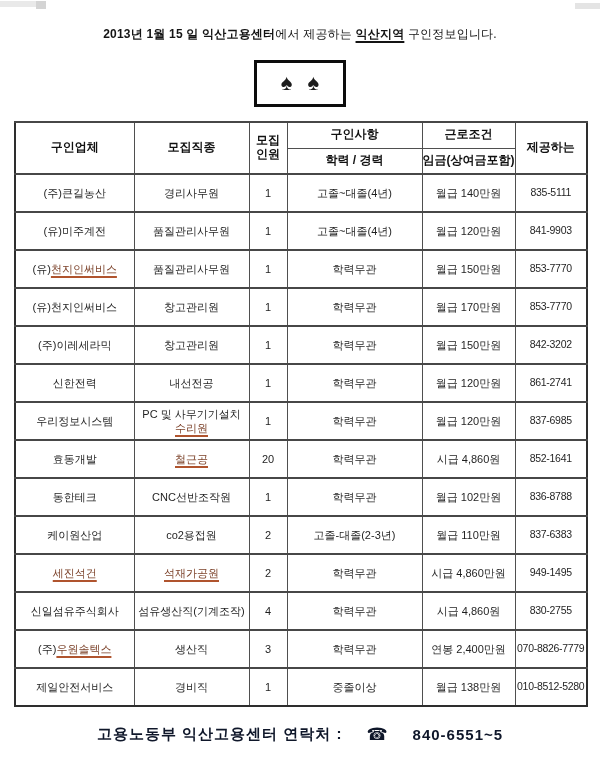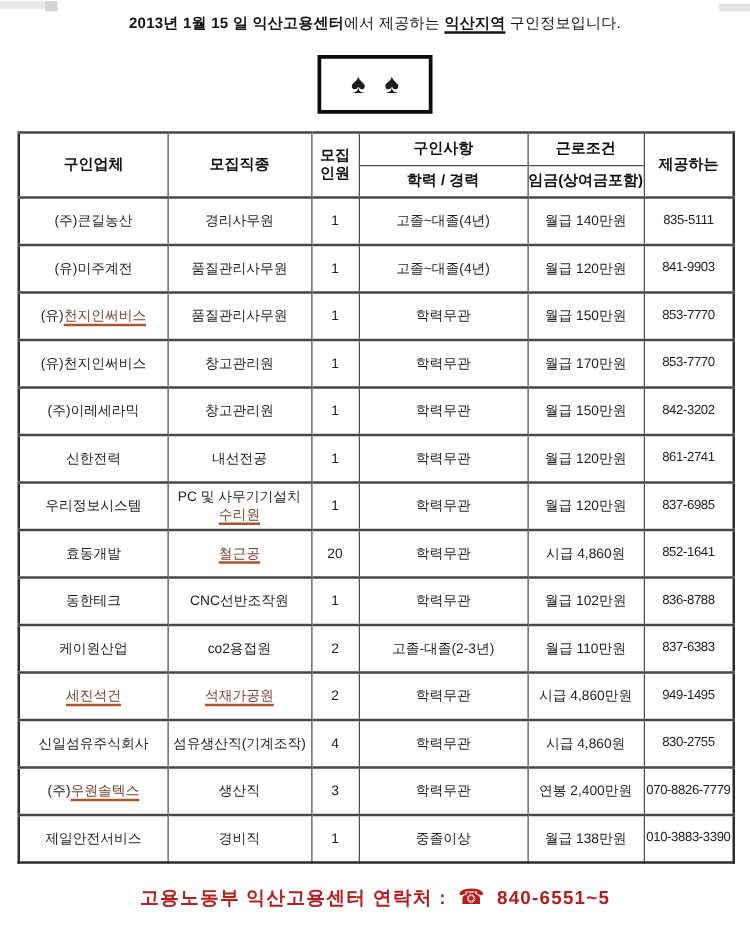--- a/index.html
+++ b/index.html
@@ -12,21 +12,21 @@
     color: var(--ink);
     overflow: hidden;
   }
   
   .artifact { position: absolute; background: #e9e9e9; }
   .artifact.tl { top: 1px; left: 0; width: 44px; height: 6px; }
   .artifact.tl::after { content:""; position:absolute; right:-2px; top:0; width:10px; height:8px; background:#d4d4d4; }
   .artifact.tr { top: 3px; right: 0; width: 25px; height: 6px; background: #e4e4e4; }
 
   .intro {
-    padding-top: 10px;
+    padding-top: 26px;
     text-align: center;
     font-size: 12px;
     letter-spacing: 0.2px;
     color: #141414;
   }
   .intro .b { font-weight: 700; }
   .intro .bu { font-weight: 700; text-decoration: underline; text-underline-offset: 3px; text-decoration-thickness: 1.5px; }
 
   .title-box {
     width: fit-content;
@@ -69,22 +69,22 @@
   .ul {
     color: #7c422a;
     text-decoration: underline;
     text-decoration-color: var(--accent);
     text-decoration-thickness: 1.5px;
     text-underline-offset: 3px;
     text-align: right;
   }
   .footer {
     margin-top: 17px;
-    display: flex; justify-content: center; align-items: center; gap: 9px;
-    font-size: 15px; font-weight: 700; letter-spacing: 1px; color: #b91c1c;
+    display: flex; justify-content: center; align-items: center; gap: 24px;
+    font-size: 15px; font-weight: 700; letter-spacing: 1px; color: #0f172a;
   }
   .footer .phone-glyph { font-size: 17px; }
 </style>
 </head>
 <body>
 
 <div class="artifact tl"></div>
 <div class="artifact tr"></div>
 
 <div class="intro">
@@ -256,21 +256,21 @@
           <td class="phone">070-8826-7779</td>
         </tr>
         <tr>
           <td><span>제일안전서비스</span></td>
           <td>
             <div><span>경비직</span></div>
           </td>
           <td>1</td>
           <td>중졸이상</td>
           <td>월급 138만원</td>
-          <td class="phone">010-3883-3390</td>
+          <td class="phone">010-8512-5280</td>
         </tr>
       </tbody>
   </table>
 </div>
 
 <div class="footer">
   <span>고용노동부 익산고용센터 연락처 :</span>
   <span class="phone-glyph">☎</span>
   <span>840-6551~5</span>
 </div>

